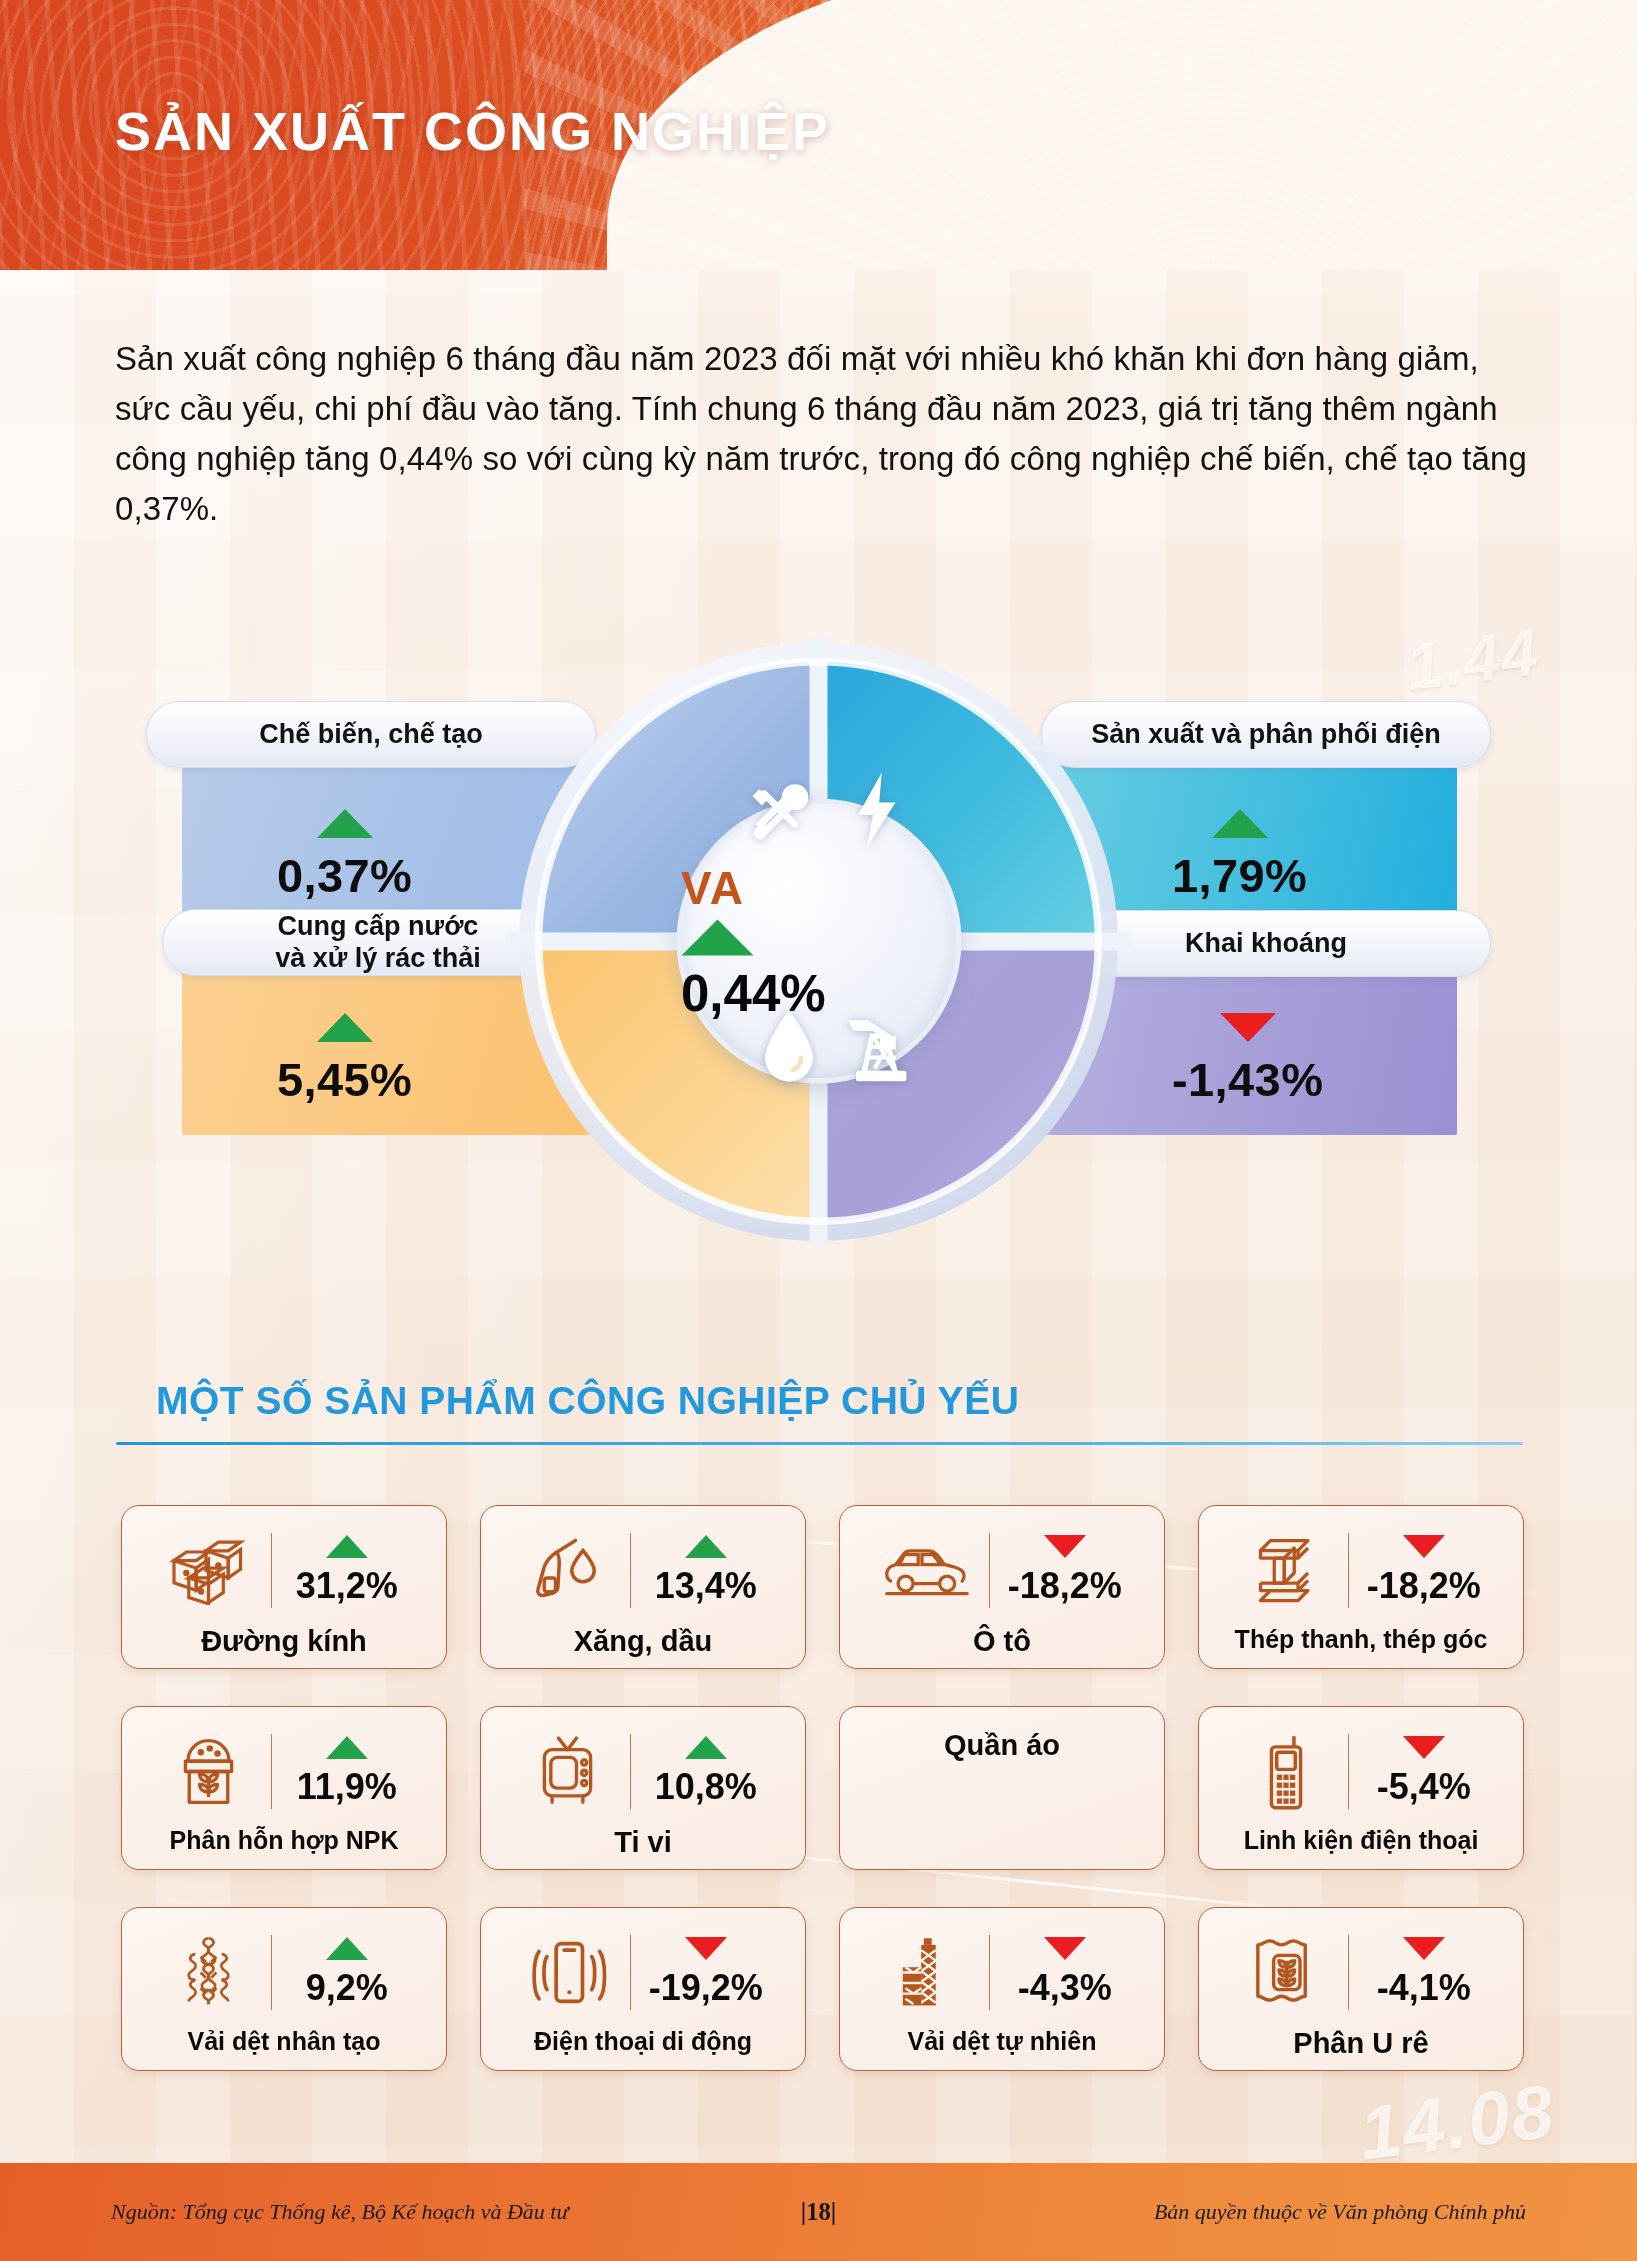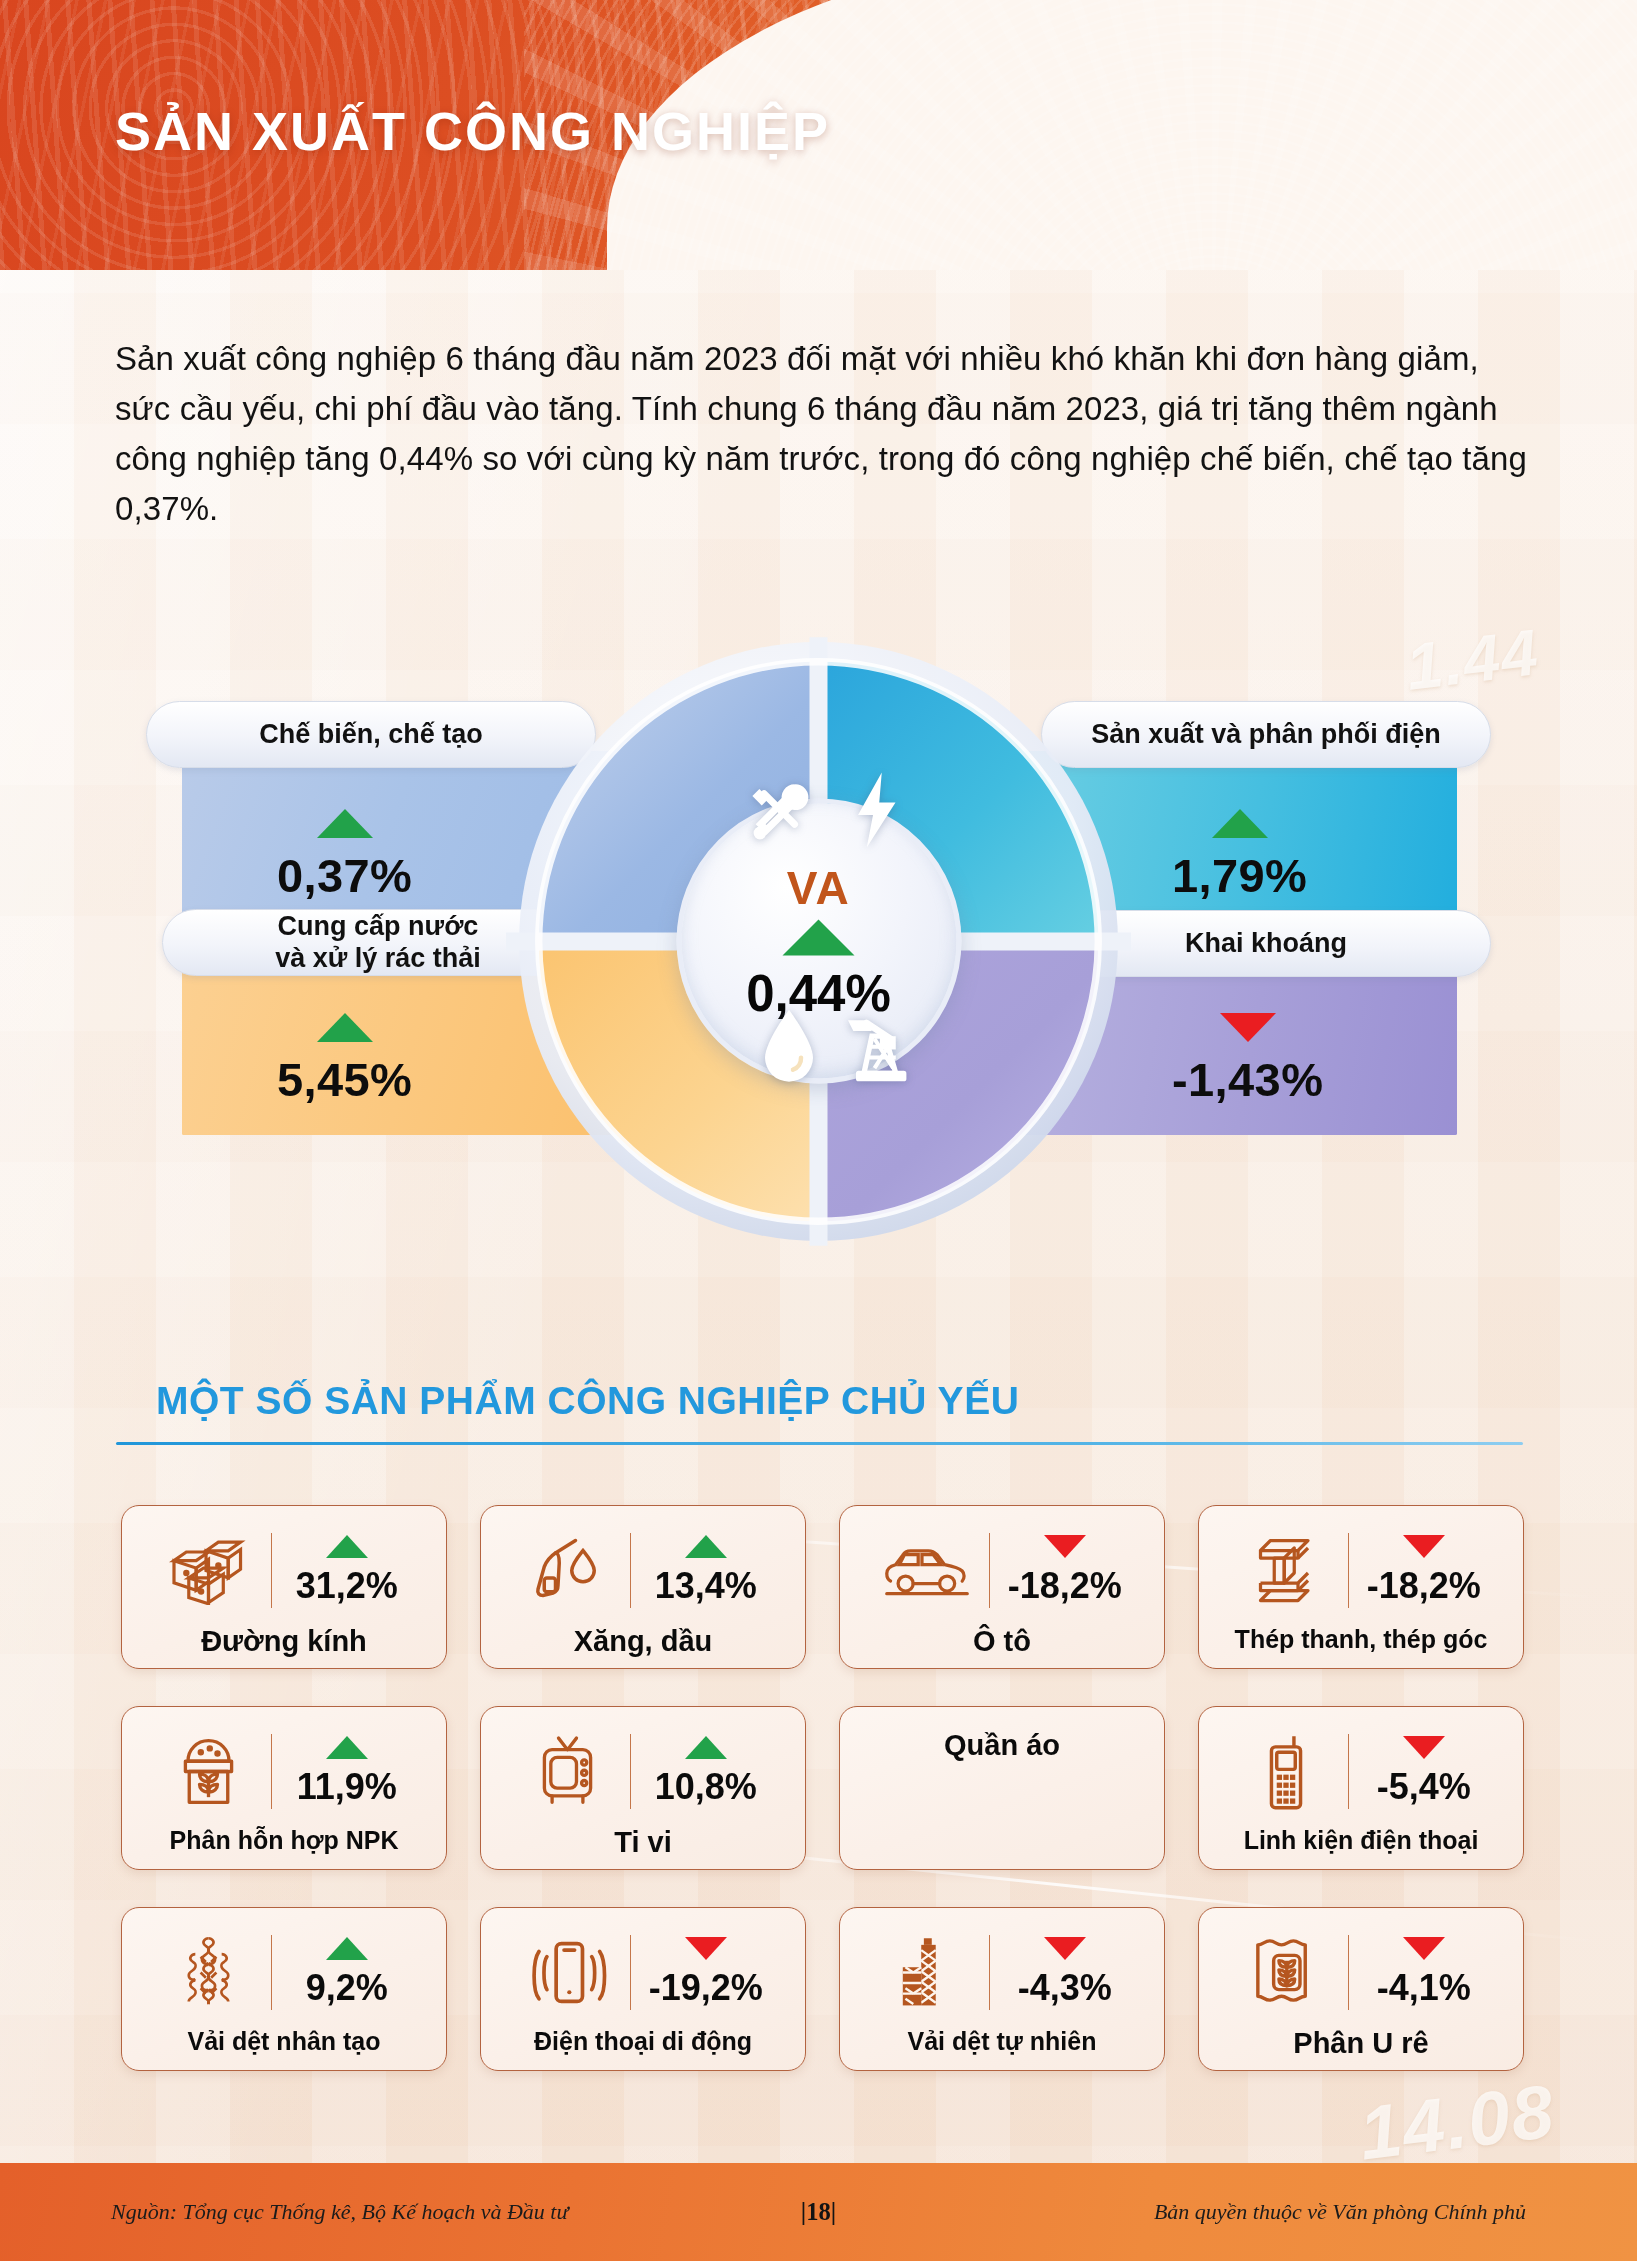--- a/index.html
+++ b/index.html
@@ -183,21 +183,21 @@
   }
   .donut-svg { position: absolute; inset: 0; width: 100%; height: 100%; }
   .donut-hub {
     position: absolute; left: 50%; top: 50%;
     transform: translate(-50%, -50%);
     width: 285px; height: 285px; border-radius: 50%;
     background: radial-gradient(circle at 38% 30%, #ffffff 0%, #f2f4fb 48%, #e2e7f4 100%);
     box-shadow: 0 6.5px 19.6px rgba(120,135,170,0.30), inset 0 -4.9px 14.7px rgba(170,185,215,0.35);
     border: 5.7px solid #e9edf7;
     display: flex; flex-direction: column;
-    align-items: center; justify-content: center;
+    align-items: flex-start; justify-content: center;
   }
   .hub-va {
     font-size: 46px; font-weight: 700; color: #c1551b; letter-spacing: 1.6px;
     margin-bottom: 4.9px;
   }
   .hub-tri {
     width: 0; height: 0;
     border-left: 36px solid transparent;
     border-right: 36px solid transparent;
     border-bottom: 36px solid #22a24a;

